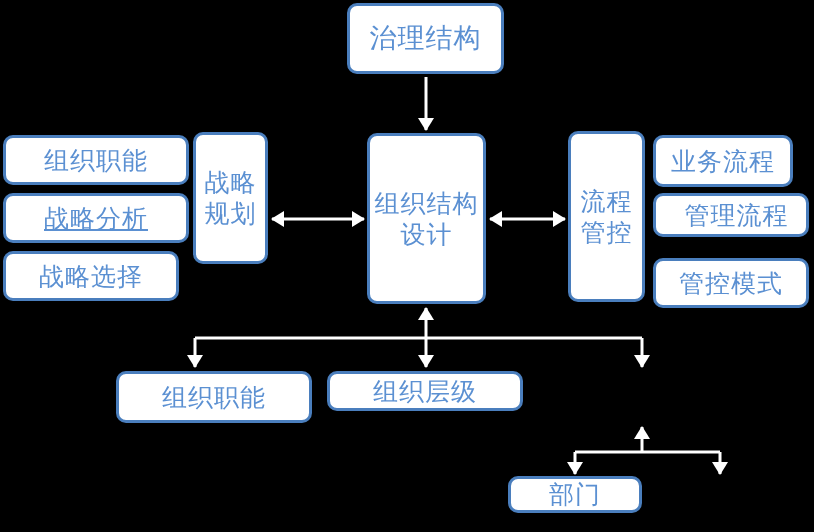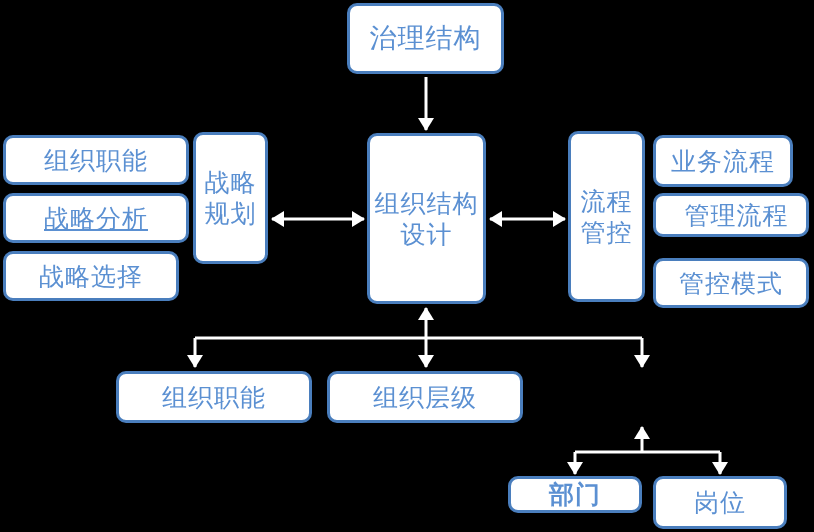--- a/index.html
+++ b/index.html
@@ -93,20 +93,19 @@
 管控</div>
 
   <div class="box" style="left:653px;top:135px;width:140px;height:52px;">业务流程</div>
 
   <div class="box" style="left:653px;top:193px;width:156px;height:44px;padding-left:11px;">管理流程</div>
 
   <div class="box" style="left:653px;top:251px;width:156px;height:50px;margin-top:7px;">管控模式</div>
 
   <div class="box" style="left:97px;top:371px;width:196px;height:52px;margin-left:19px;">组织职能</div>
 
-  <div class="box" style="left:327px;top:371px;width:196px;height:52px;">组织层级</div>
+  <div class="box" style="left:327px;top:371px;width:196px;height:40px;">组织层级</div>
 
 
-  <div class="box" style="left:508px;top:476px;width:134px;height:37px;font-weight:bold;">部门</div>
+  <div class="box" style="left:508px;top:476px;width:134px;height:37px;">部门</div>
 
-  <div class="box" style="left:653px;top:476px;width:134px;height:53px;">岗位</div>
 
 </div>
 
 </body></html>

